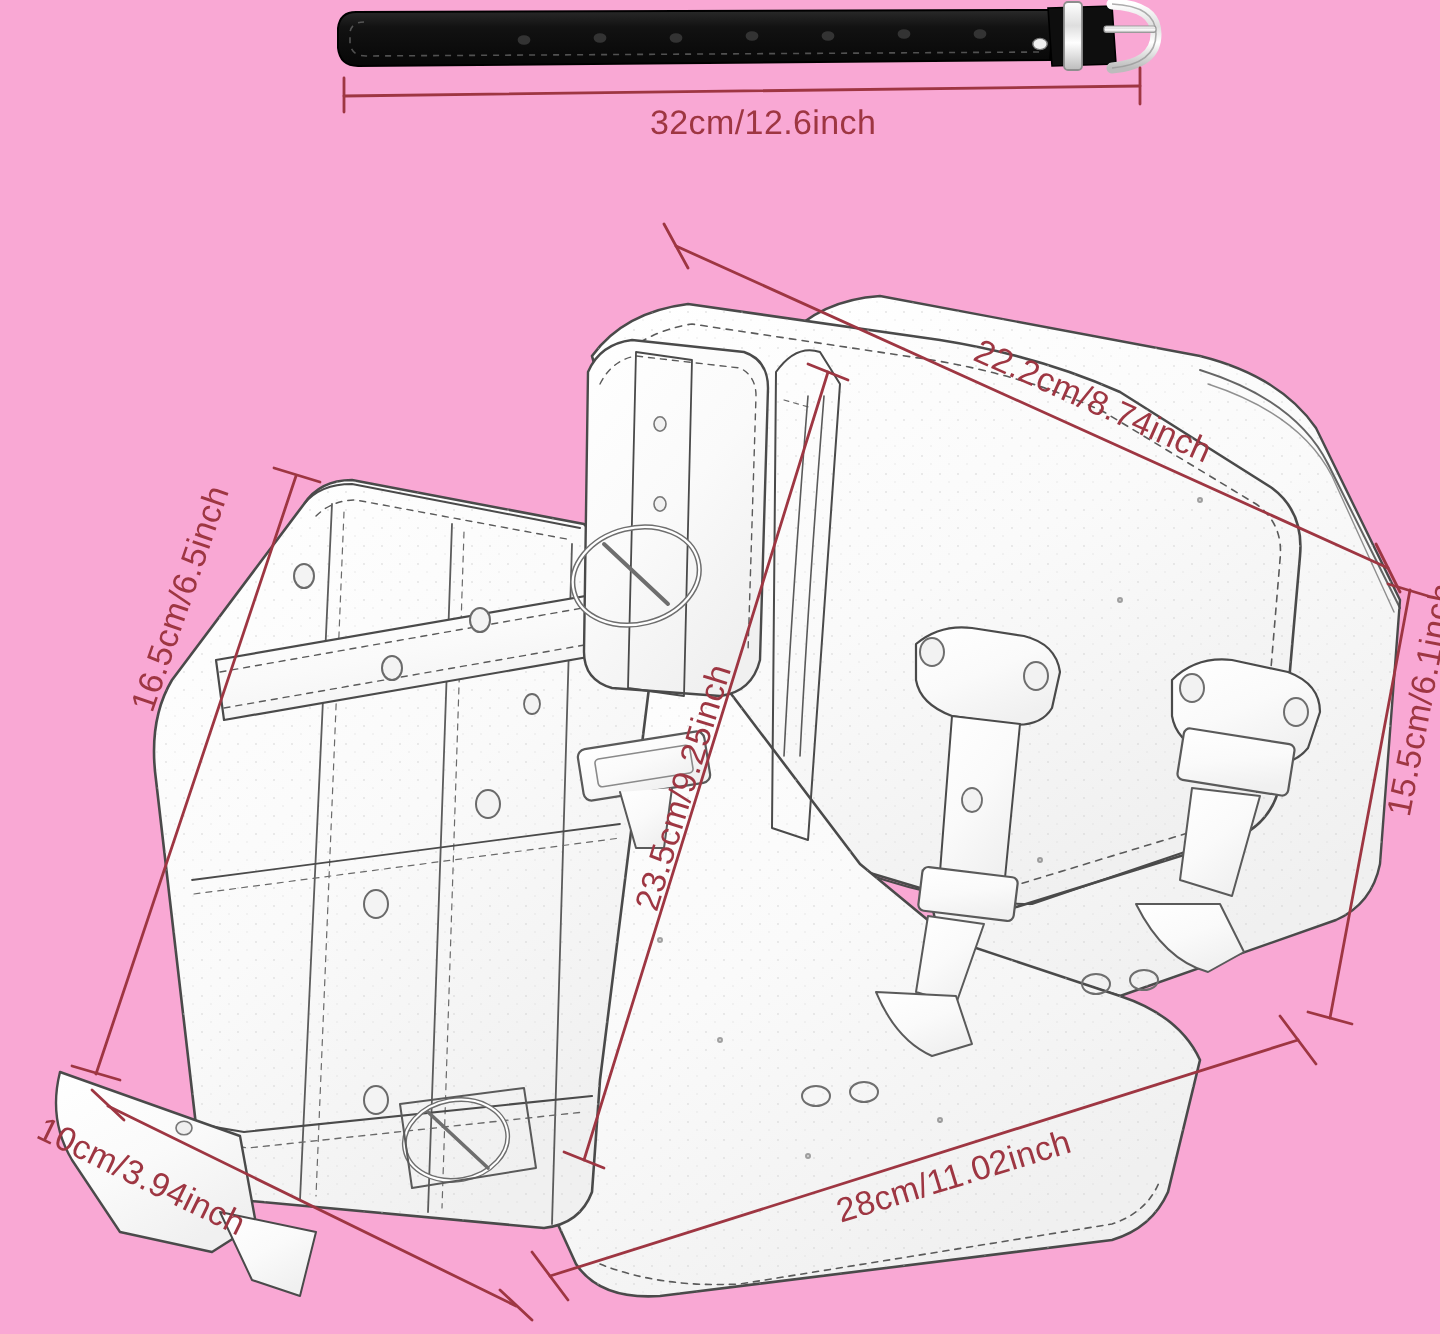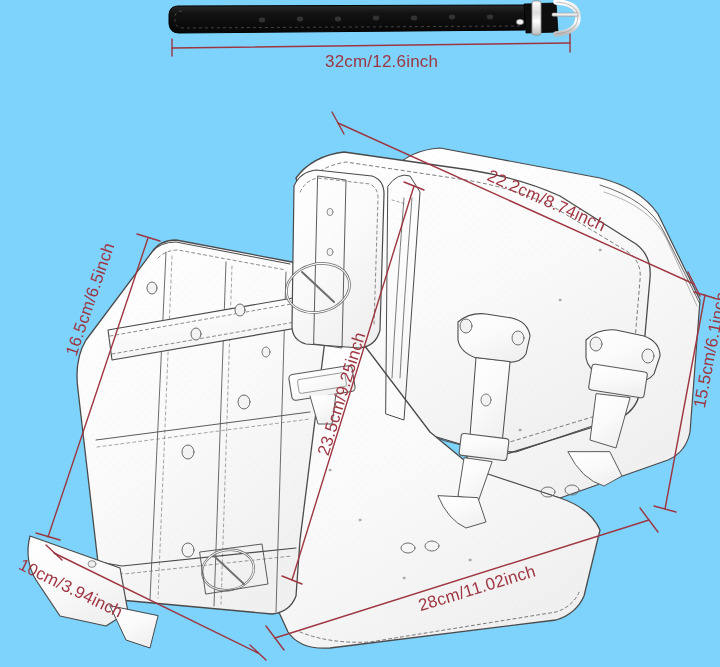--- a/index.html
+++ b/index.html
@@ -7,21 +7,21 @@
     padding: 0;
     background: #ffffff;
   }
   body {
     font-family: "Liberation Sans", sans-serif;
   }
   #stage {
     position: relative;
     width: 720px;
     height: 667px;
-    background: #7dd3fc;
+    background: #f9a8d4;
     overflow: hidden;
   }
   #art {
     position: absolute;
     left: 0;
     top: 0;
     width: 720px;
     height: 667px;
   }
   .dim-label {

